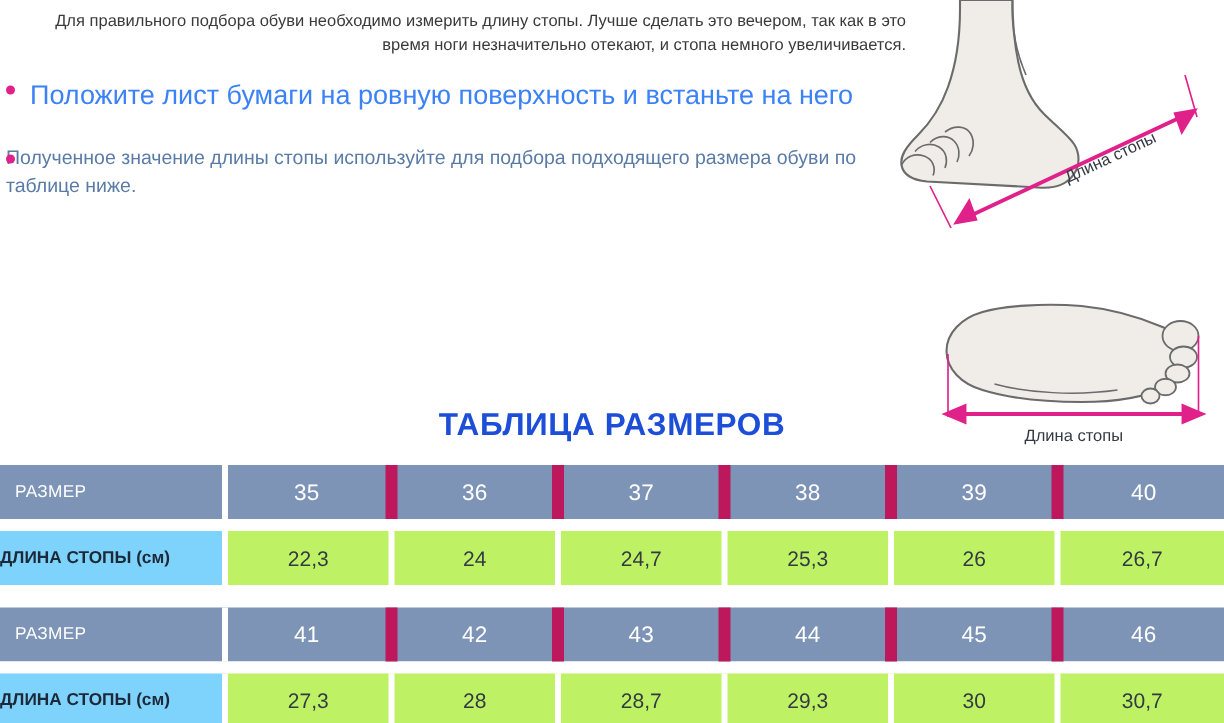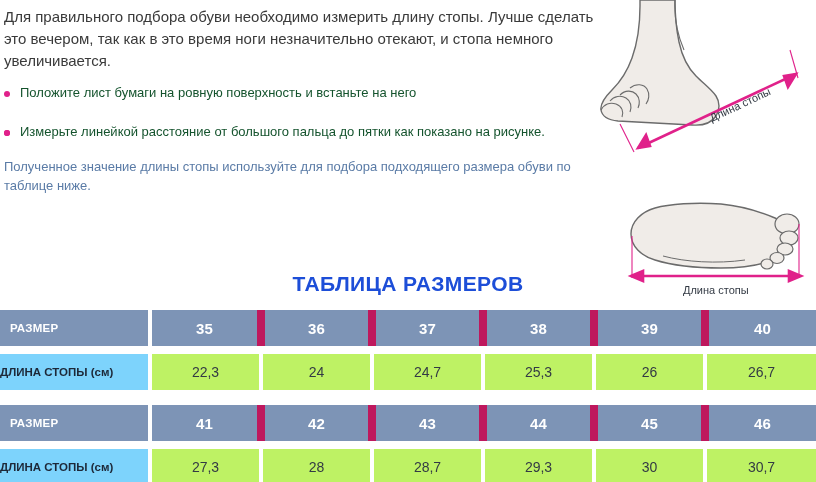--- a/index.html
+++ b/index.html
@@ -22,36 +22,37 @@
   }
 
   
   .text-col {
     position: absolute;
     left: 4px;
     top: 6px;
     width: 600px;
   }
   .intro {
-    font-size: 15px;
+    font-size: 11px;
     line-height: 1.47;
     color: #3a3a3a;
     margin: 0 0 12px 0;
+    text-align: right;
   }
   .bullet-list {
     list-style: none;
     margin: 0;
     padding: 0;
   }
   .bullet-item {
     position: relative;
     padding-left: 16px;
-    font-size: 13px;
+    font-size: 18px;
     line-height: 1.45;
-    color: #14532d;
+    color: #3b82f6;
     margin-bottom: 20px;
   }
   .bullet-item:last-child { margin-bottom: 0; }
   .bullet-dot {
     position: absolute;
     left: 0;
     top: 7px;
     width: 6px;
     height: 6px;
     border-radius: 50%;
@@ -104,21 +105,21 @@
   .size-table th,
   .size-table td {
     padding: 0;
     height: 36px;
     text-align: center;
     font-size: 14px;
   }
   .hdr-row th {
     background: #7d94b6;
     color: #ffffff;
-    font-weight: bold;
+    font-weight: normal;
     font-size: 13.5px;
     letter-spacing: 0.2px;
     margin-left: 12px;
   }
   .hdr-row th.lbl {
     background: #7d94b6;
     text-align: left;
     padding-left: 10px;
     font-size: 11.5px;
     width: 150px;
@@ -167,24 +168,20 @@
   <div class="text-col">
     <p class="intro">Для правильного подбора обуви необходимо измерить длину стопы. Лучше сделать это вечером, так как в это время ноги незначительно отекают, и стопа немного увеличивается.</p>
 
     <ul class="bullet-list">
       <li class="bullet-item">
         <span class="bullet-dot"></span>
         <span>Положите лист бумаги на ровную поверхность и встаньте на него</span>
       </li>
       <li class="bullet-item">
         <span class="bullet-dot"></span>
-      </li>
-      <li class="bullet-item">
-        <span class="bullet-dot"></span>
-        <span>Измерьте линейкой расстояние от большого пальца до пятки как показано на рисунке.</span>
       </li>
     </ul>
 
     <p class="closing">Полученное значение длины стопы используйте для подбора подходящего размера обуви по таблице ниже.</p>
   </div>
 
   <div class="illus illus-side">
     <svg width="216" height="170" viewBox="0 0 216 170" xmlns="http://www.w3.org/2000/svg">
 
       <path d="M40 0 L40 6 C40 26 37 44 32 58 C27 72 20 82 12 90

